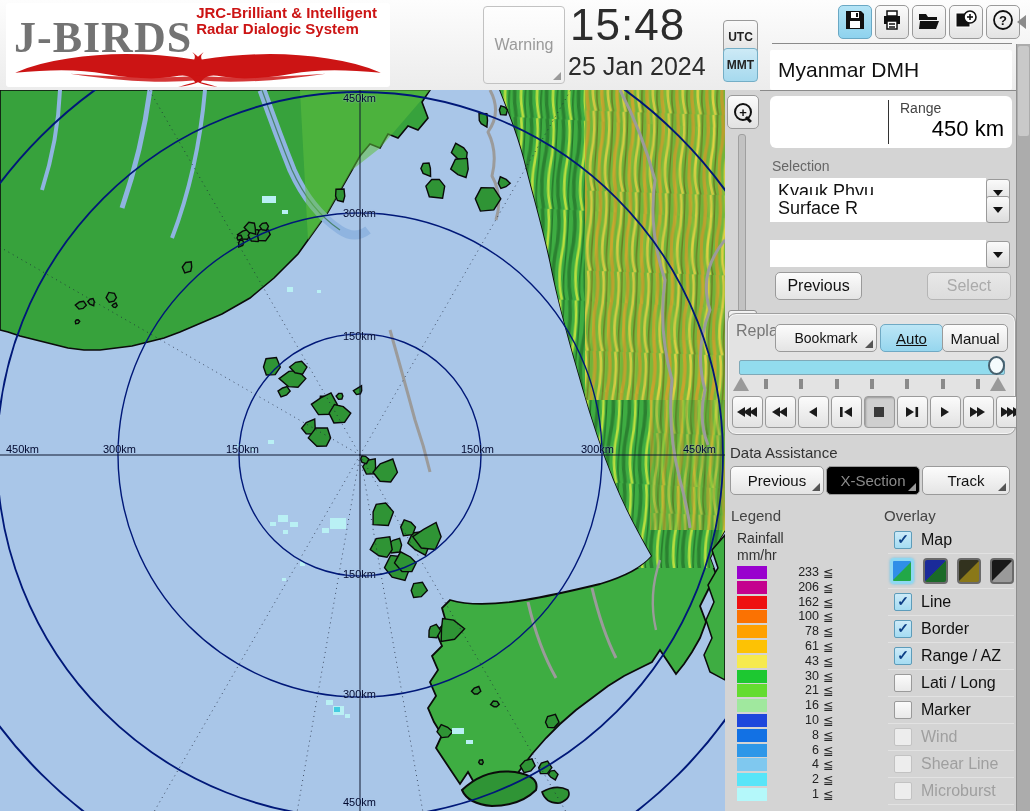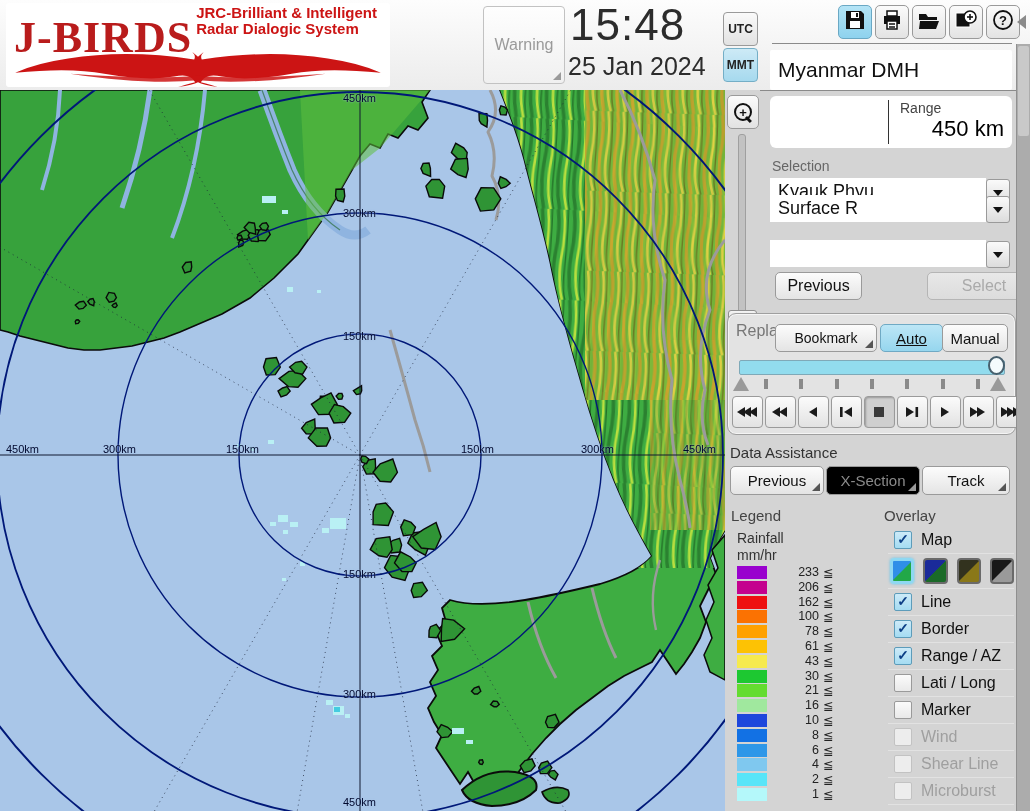--- a/index.html
+++ b/index.html
@@ -3,21 +3,21 @@
 <meta charset="utf-8">
 <style>
   html,body{margin:0;padding:0;background:#888;}
   #app{position:relative;width:1030px;height:811px;background:#d4d4d4;overflow:hidden;
        font-family:"Liberation Sans",sans-serif;-webkit-font-smoothing:antialiased;}
   
   #header{position:absolute;left:0;top:0;width:1030px;height:90px;
           background:linear-gradient(#fdfdfd,#ececec);border-bottom:1px solid #8a8a8a;}
   #logo{position:absolute;left:6px;top:3px;width:384px;height:84px;background:#fff;border-radius:3px;}
   #logo .row1{position:absolute;left:8px;top:2px;white-space:nowrap;}
-  #logo .jb{font-family:"Liberation Serif",serif;font-weight:bold;font-size:44px;color:#b91c1c;letter-spacing:1px;}
+  #logo .jb{font-family:"Liberation Serif",serif;font-weight:bold;font-size:44px;color:#737373;letter-spacing:1px;}
   #logo .jb::first-letter{color:#cc1414;}
   #logo .sub{display:inline-block;vertical-align:18px;margin-left:4px;color:#cc1414;font-weight:bold;font-size:15px;line-height:16px;}
   #eagle{position:absolute;left:4px;top:48px;}
   #warning-btn{position:absolute;left:483px;top:6px;width:80px;height:76px;background:linear-gradient(#fefefe,#f0f0f0);
           border:1px solid #c2c2c2;border-radius:4px;color:#9a9a9a;font-size:16px;
           display:flex;align-items:center;justify-content:center;}
   .corner-tri::after{content:"";position:absolute;right:3px;bottom:3px;width:0;height:0;
           border-left:8px solid transparent;border-bottom:8px solid #555;}
   .corner-tri.dim::after{border-bottom-color:#9a9a9a;}
   #clock-time{position:absolute;left:570px;top:0px;width:150px;font-size:44px;color:#2c2c2c;letter-spacing:1px;}
@@ -42,21 +42,21 @@
   #range-value{position:absolute;right:8px;top:20px;font-size:22px;color:#000;}
   #selection-label{position:absolute;left:772px;top:158px;font-size:14px;color:#666;}
   .ddrow{position:absolute;left:770px;width:240px;height:27px;}
   .ddfield{position:absolute;left:0;top:0;width:216px;height:27px;background:#fff;font-size:18px;color:#111;
            display:flex;align-items:center;padding-left:8px;box-sizing:border-box;}
   .ddbtn{position:absolute;right:0;top:1px;width:22px;height:25px;border:1px solid #9a9a9a;border-radius:3px;
          background:linear-gradient(#fafafa,#dcdcdc);display:flex;align-items:center;justify-content:center;}
   .ddbtn i{width:0;height:0;border-left:5px solid transparent;border-right:5px solid transparent;border-top:6px solid #111;}
   .pushbtn{position:absolute;height:26px;border:1px solid #9a9a9a;border-radius:5px;font-size:16px;color:#111;
          background:linear-gradient(#fcfcfc,#e4e4e4);display:flex;align-items:center;justify-content:center;}
-  .pushbtn.disabled{color:#aaa;background:linear-gradient(#e8e8e8,#dcdcdc);border-color:#b5b5b5;padding-left:15px;}
+  .pushbtn.disabled{color:#aaa;background:linear-gradient(#e8e8e8,#dcdcdc);border-color:#b5b5b5;}
   .pushbtn.pressed{background:#000000;color:#8a8a8a;border-color:#9a9a9a;}
   
   #replay-panel{position:absolute;left:727px;top:313px;width:287px;height:120px;background:#e3e3e3;
          border:1px solid #9f9f9f;border-radius:9px;box-shadow:inset 0 0 0 1px #f4f4f4;}
   #replay-label{position:absolute;left:8px;top:8px;font-size:16px;color:#777;}
   #bookmark-btn{left:47px;top:10px;width:100px;font-size:14px;}
   #auto-btn{left:152px;top:10px;width:61px;font-size:15px;background:linear-gradient(#bce6f6,#96d6ee);border-color:#6fa9c4;text-decoration:underline;}
   #manual-btn{left:214px;top:10px;width:64px;font-size:15px;}
   #replay-track{position:absolute;left:11px;top:46px;width:264px;height:13px;background:#92dcee;
          border:1px solid #7fa9b8;border-radius:2px;}
@@ -130,21 +130,21 @@
       </svg>
     </div>
 
     <div id="warning-btn" class="corner-tri dim">
       <span>Warning</span>
     </div>
 
     <div id="clock-time">15:48</div>
     <div id="clock-date">25 Jan 2024</div>
 
-    <div class="tzbtn" style="top:12px;">UTC</div>
+    <div class="tzbtn" style="top:20px;">UTC</div>
     <div class="tzbtn sel" style="top:48px;">MMT</div>
 
     <div id="toolbar">
         <div class="toolbtn sel">
           <span><svg width="22" height="22" viewBox="0 0 22 22">
               <path fill="#111" d="M2,2 h15 l3,3 v15 h-18 Z"></path>
               <rect x="6" y="12" width="10" height="7" fill="#fff"></rect>
               <rect x="7" y="3" width="8" height="6" fill="#fff"></rect>
               <rect x="12" y="4" width="2" height="4" fill="#111"></rect>
             </svg></span>

